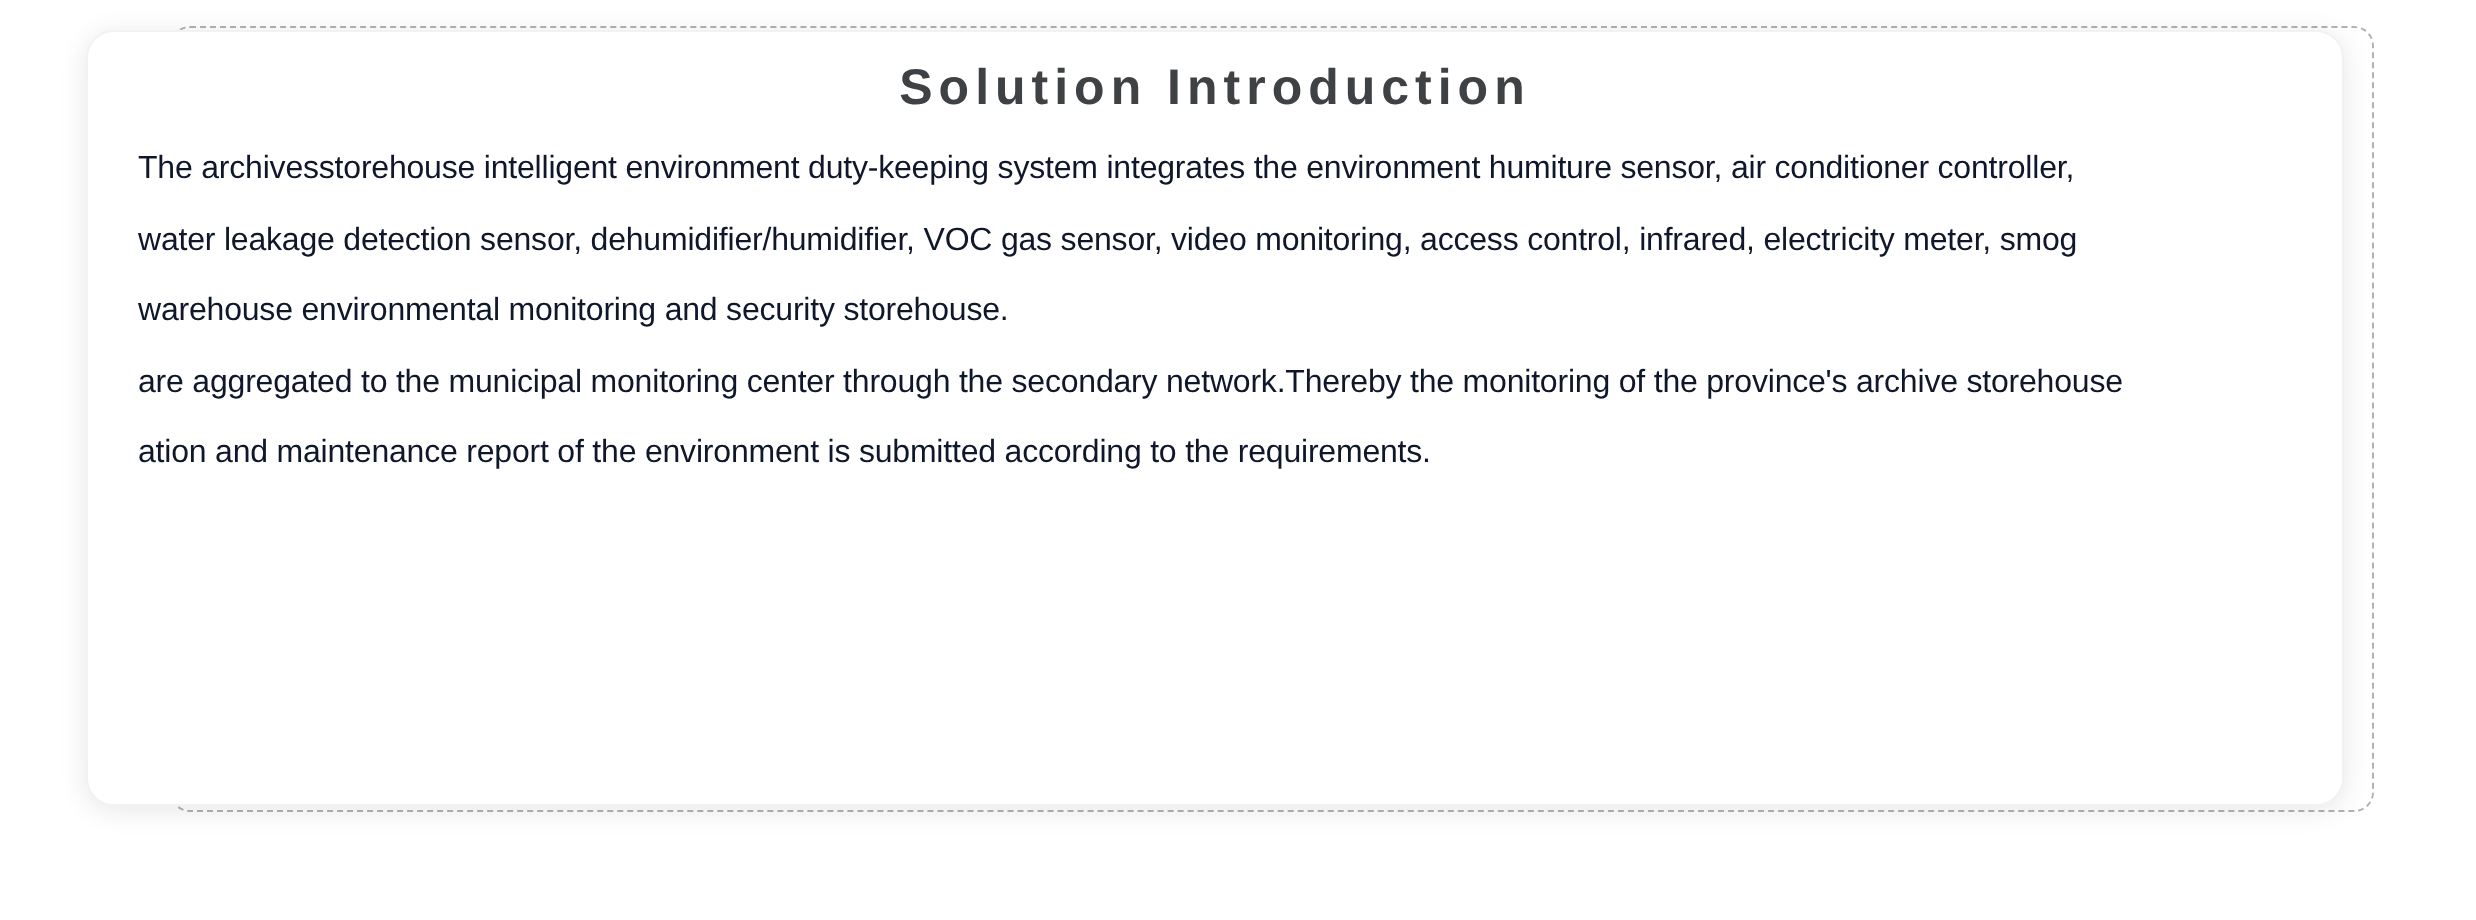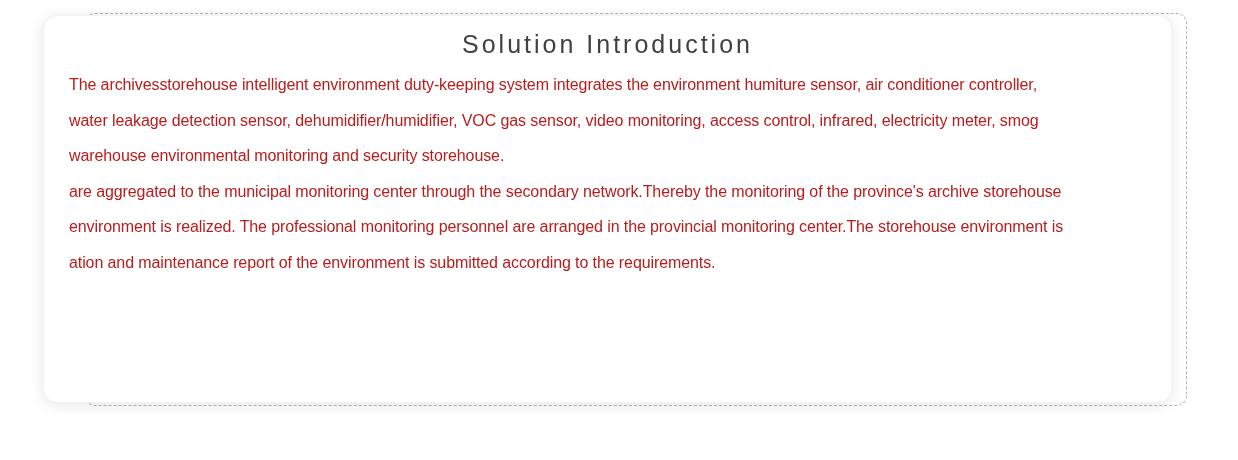--- a/index.html
+++ b/index.html
@@ -36,27 +36,27 @@
     background: #ffffff;
     border: 1px solid #f2f2f2;
     border-radius: 14px;
     box-shadow: 0 2px 14px rgba(0, 0, 0, 0.10);
   }
   .title {
     margin: 14px 0 8px 0;
     text-align: center;
     font-size: 25px;
     line-height: 29px;
-    font-weight: 400;
+    font-weight: 700;
     letter-spacing: 3px;
     color: #3f4245;
   }
   .body-text {
     padding: 0 25px;
-    color: #b91c1c;
+    color: #0f172a;
     font-size: 16px;
     letter-spacing: -0.1px;
   }
   .para {
     margin: 0;
   }
   .line {
     line-height: 35.6px;
     white-space: nowrap;
   }
@@ -69,18 +69,17 @@
   <div class="card">
     <div class="title">Solution Introduction</div>
     <div class="body-text">
       <div class="para">
         <div class="line">The archivesstorehouse intelligent environment duty-keeping system integrates the environment humiture sensor, air conditioner controller,</div>
         <div class="line">water leakage detection sensor, dehumidifier/humidifier, VOC gas sensor, video monitoring, access control, infrared, electricity meter, smog</div>
         <div class="line">warehouse environmental monitoring and security storehouse.</div>
       </div>
       <div class="para">
         <div class="line">are aggregated to the municipal monitoring center through the secondary network.Thereby the monitoring of the province's archive storehouse</div>
-        <div class="line">environment is realized. The professional monitoring personnel are arranged in the provincial monitoring center.The storehouse environment is</div>
         <div class="line">ation and maintenance report of the environment is submitted according to the requirements.</div>
       </div>
     </div>
   </div>
 </div>
 
 </body></html>

